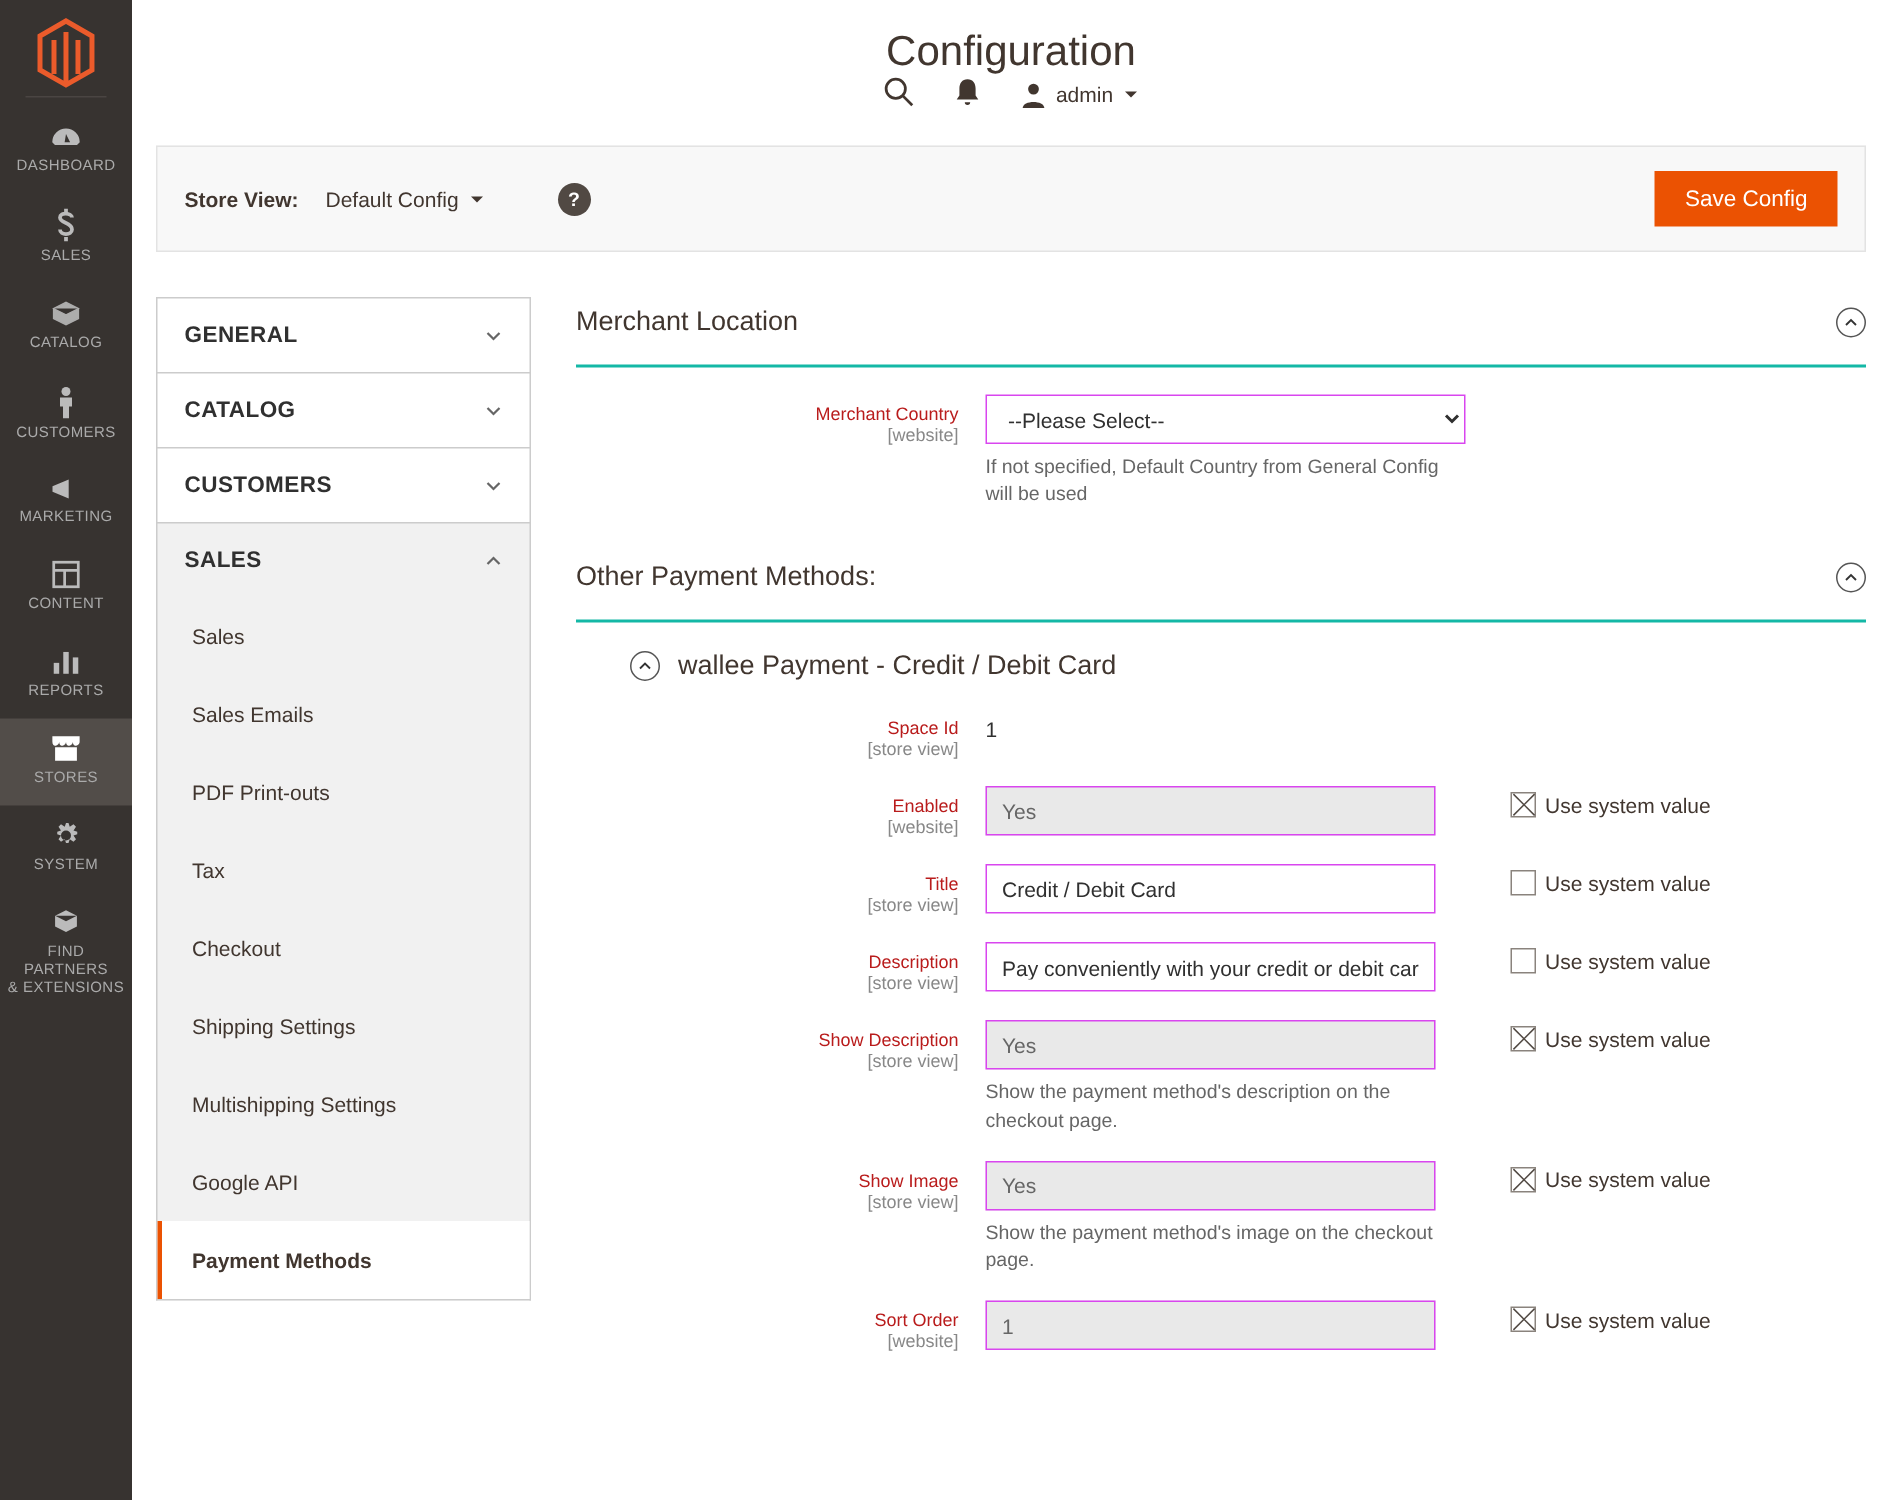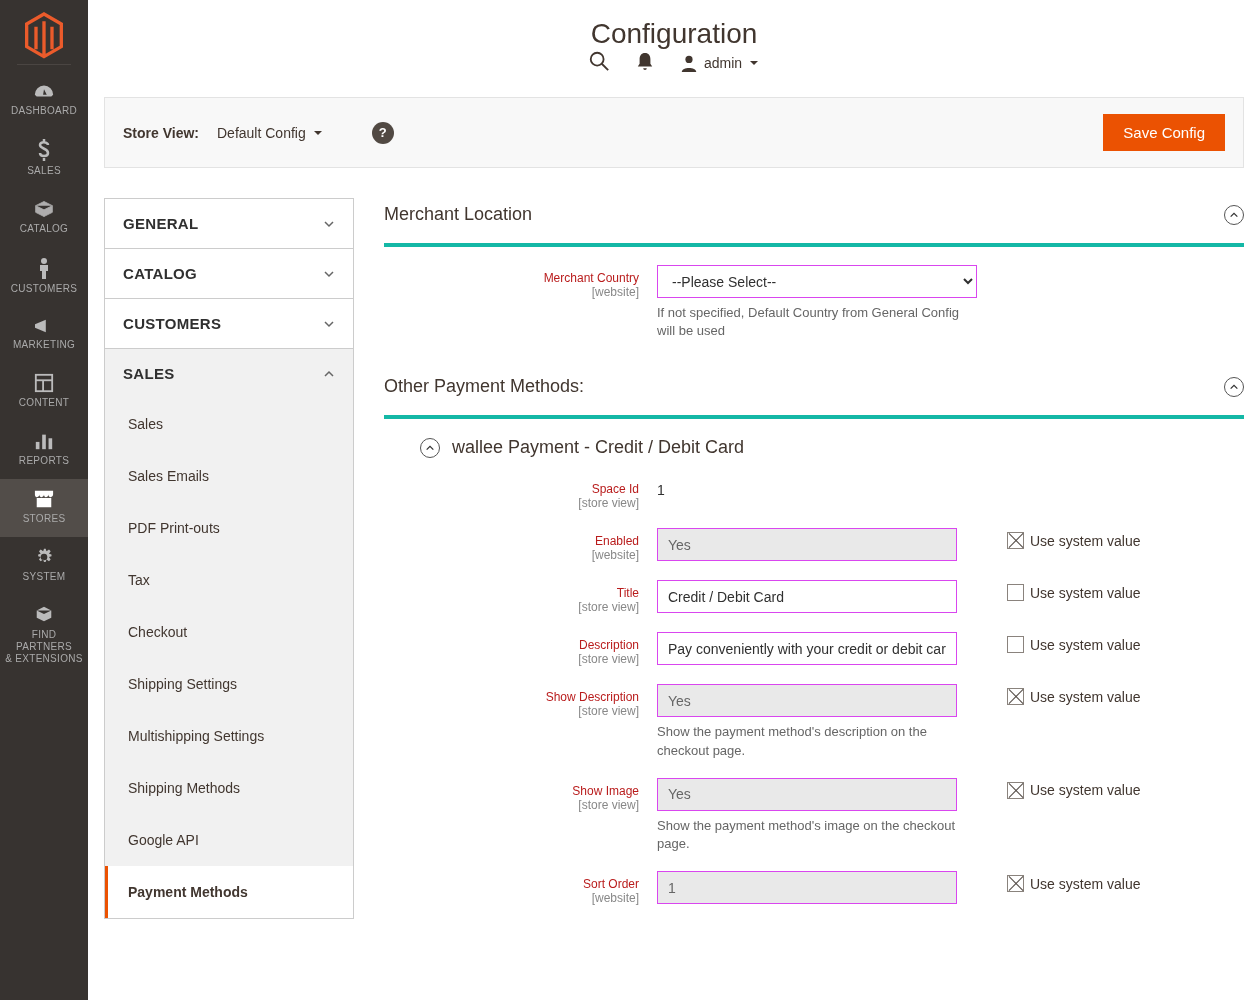--- a/index.html
+++ b/index.html
@@ -35,21 +35,21 @@
 .content { display: flex; gap: 30px; margin-top: 30px; align-items: flex-start; }
 .config-nav { width: 250px; flex-shrink: 0; }
 .config-nav .section-header { border: 1px solid #ccc; border-bottom: none; padding: 16px 18px; font-size: 15px; font-weight: 600; letter-spacing: 0.3px; color: #303030; cursor: pointer; display: flex; justify-content: space-between; align-items: center; background: #fff; }
 .config-nav .section-header.expanded { background: #f1f1f1; }
 .config-nav .section-header:last-of-type { border-bottom: 1px solid #ccc; }
 .config-nav .subitems { background: #f1f1f1; border: 1px solid #ccc; border-top: none; border-bottom: 1px solid #ccc; }
 .config-nav .subitem { padding: 18px 20px; font-size: 14px; color: #41362f; cursor: pointer; border-left: 3px solid transparent; }
 .config-nav .subitem.active { background: #fff; border-left: 3px solid #eb5202; font-weight: 600; }
 
 .config-body { flex: 1; }
-.fieldset-head { display: flex; justify-content: space-between; align-items: center; padding: 6px 0 18px; border-bottom: 4px solid #14b8a6; cursor: pointer; }
+.fieldset-head { display: flex; justify-content: space-between; align-items: center; padding: 6px 0 18px; border-bottom: 2px solid #14b8a6; cursor: pointer; }
 .fieldset-head h2 { font-size: 18px; font-weight: 400; color: #41362f; }
 .collapse-btn { width: 20px; height: 20px; border: 1px solid #555; border-radius: 50%; display: flex; align-items: center; justify-content: center; }
 .collapse-btn svg { width: 10px; height: 10px; }
 
 .field-row { display: flex; align-items: flex-start; margin-top: 18px; gap: 18px; }
 .field-label { width: 255px; text-align: right; padding-top: 6px; flex-shrink: 0; }
 .field-label .lbl { font-size: 12px; color: #b91c1c; }
 .field-label .scope { font-size: 12px; color: #888; }
 .field-input { width: 300px; flex-shrink: 0; }
 .field-input input, .field-input select { width: 100%; height: 33px; border: 1px solid #d946ef; padding: 0 10px; font-size: 14px; background: #fff; color: #303030; }
@@ -233,21 +233,20 @@
           </svg>
       </div>
       <div class="subitems">
         <div class="subitem">Sales</div>
         <div class="subitem">Sales Emails</div>
         <div class="subitem">PDF Print-outs</div>
         <div class="subitem">Tax</div>
         <div class="subitem">Checkout</div>
         <div class="subitem">Shipping Settings</div>
         <div class="subitem">Multishipping Settings</div>
-        <div class="subitem">Shipping Methods</div>
         <div class="subitem">Google API</div>
         <div class="subitem active">Payment Methods</div>
       </div>
     </div>
 
     <div class="config-body">
 
       <div class="fieldset-head">
         <h2>Merchant Location</h2>
         <span class="collapse-btn">

